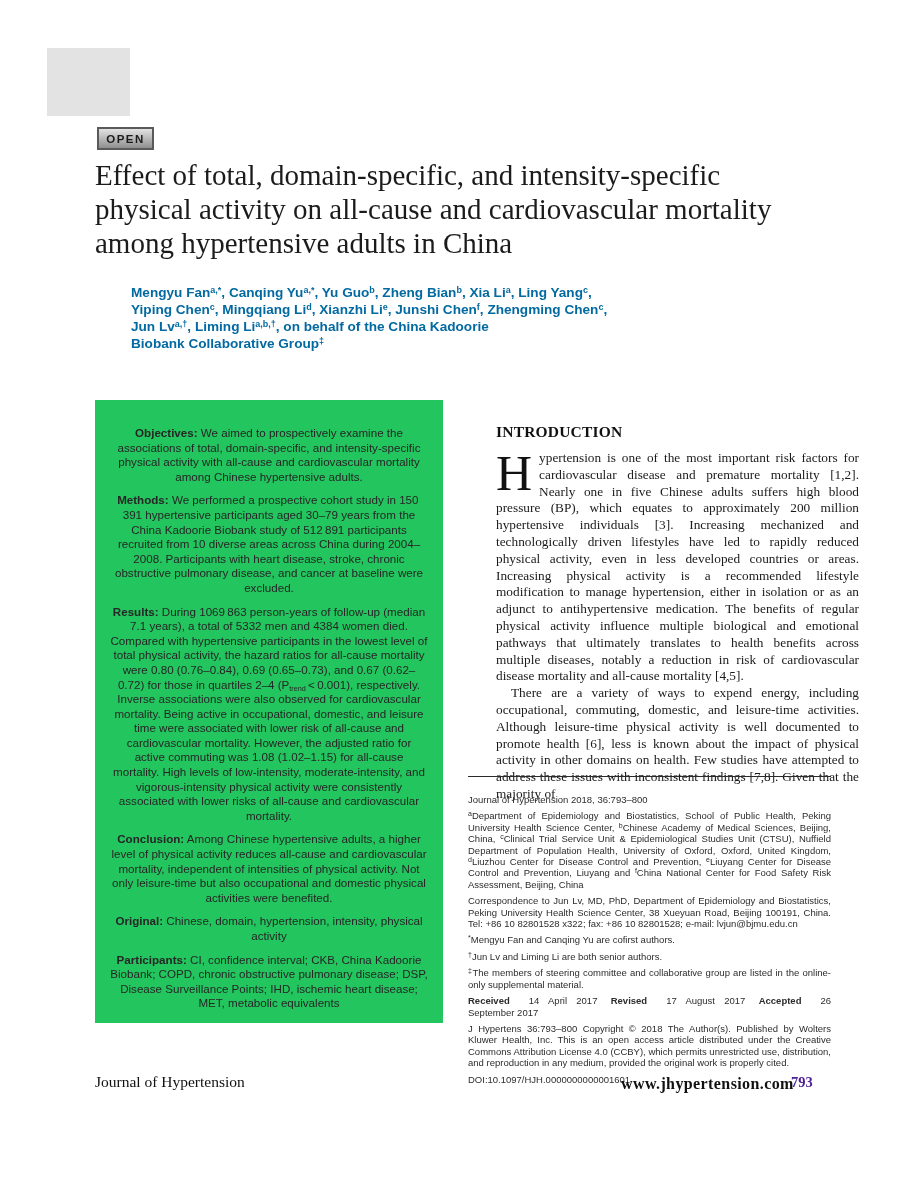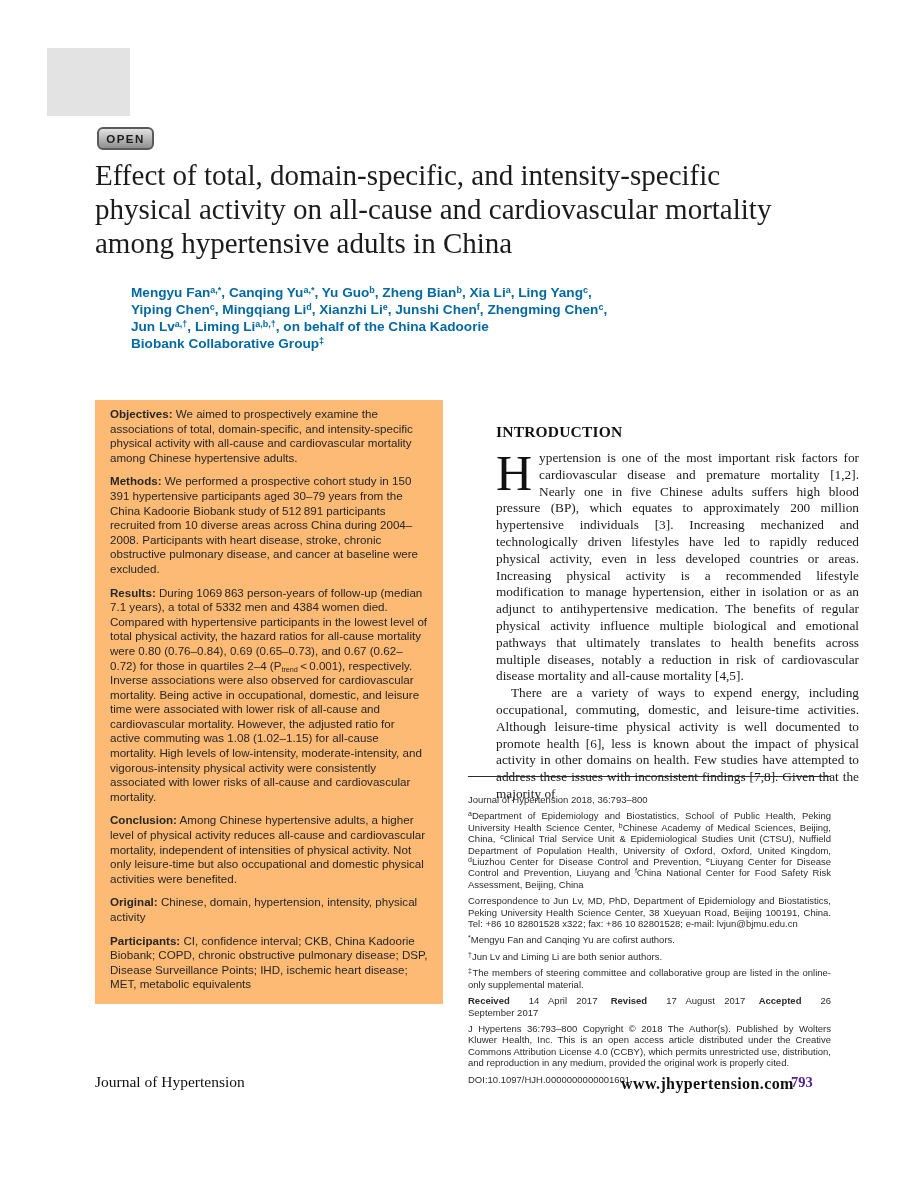--- a/index.html
+++ b/index.html
@@ -14,41 +14,41 @@
   .logo-box { position:absolute; left:47px; top:48px; width:83px; height:68px; background:#e3e3e3; }
 
   .section-label {
     position:absolute; left:145px; top:88px;
     font-size:24px; font-weight:500; color:#141414; letter-spacing:0.2px;
   }
 
   .open-badge {
     position:absolute; left:97px; top:127px; width:57px; height:23px;
     background:linear-gradient(180deg,#e2e2e2 0%,#bdbdbd 45%,#8f8f8f 100%);
-    border:2px solid #5a5a5a; box-sizing:border-box; border-radius:6px;
+    border:2px solid #5a5a5a; box-sizing:border-box; border-radius:0;
     display:flex; align-items:center; justify-content:center;
     font-size:11.5px; font-weight:bold; letter-spacing:1.5px; color:#1b1b1b;
   }
 
   .article-title {
     position:absolute; left:95px; top:158px; width:715px;
     font-family:"Liberation Serif", serif; font-weight:400;
     font-size:29px; line-height:34px; color:#1b1b1b;
   }
 
   .authors {
     position:absolute; left:131px; top:284px; width:610px;
     font-size:13.6px; font-weight:bold; line-height:17px; color:#0369a1;
   }
   .authors sup { font-size:9px; }
 
   .abstract-box {
     position:absolute; left:95px; top:400px; width:348px;
-    background:#fdba74; padding:7px 15px 12px 15px; box-sizing:border-box;
-    font-size:11.6px; line-height:14.6px; color:#262626;
+    background:#22c55e; padding:26px 15px 12px 15px; box-sizing:border-box;
+    font-size:11.6px; line-height:14.6px; color:#262626;text-align:center;
   }
   .abs-section { margin:0 0 9px 0; }
   .abs-section:last-child { margin-bottom:0; }
   .abs-label { font-weight:bold; }
 
   .right-col { position:absolute; left:496px; top:399px; width:363px;margin-top:24px; }
   .intro-heading {
     margin:0 0 9px 0; font-family:"Liberation Serif", serif;
     font-weight:bold; font-size:15.5px; letter-spacing:0.2px; color:#111;
   }

